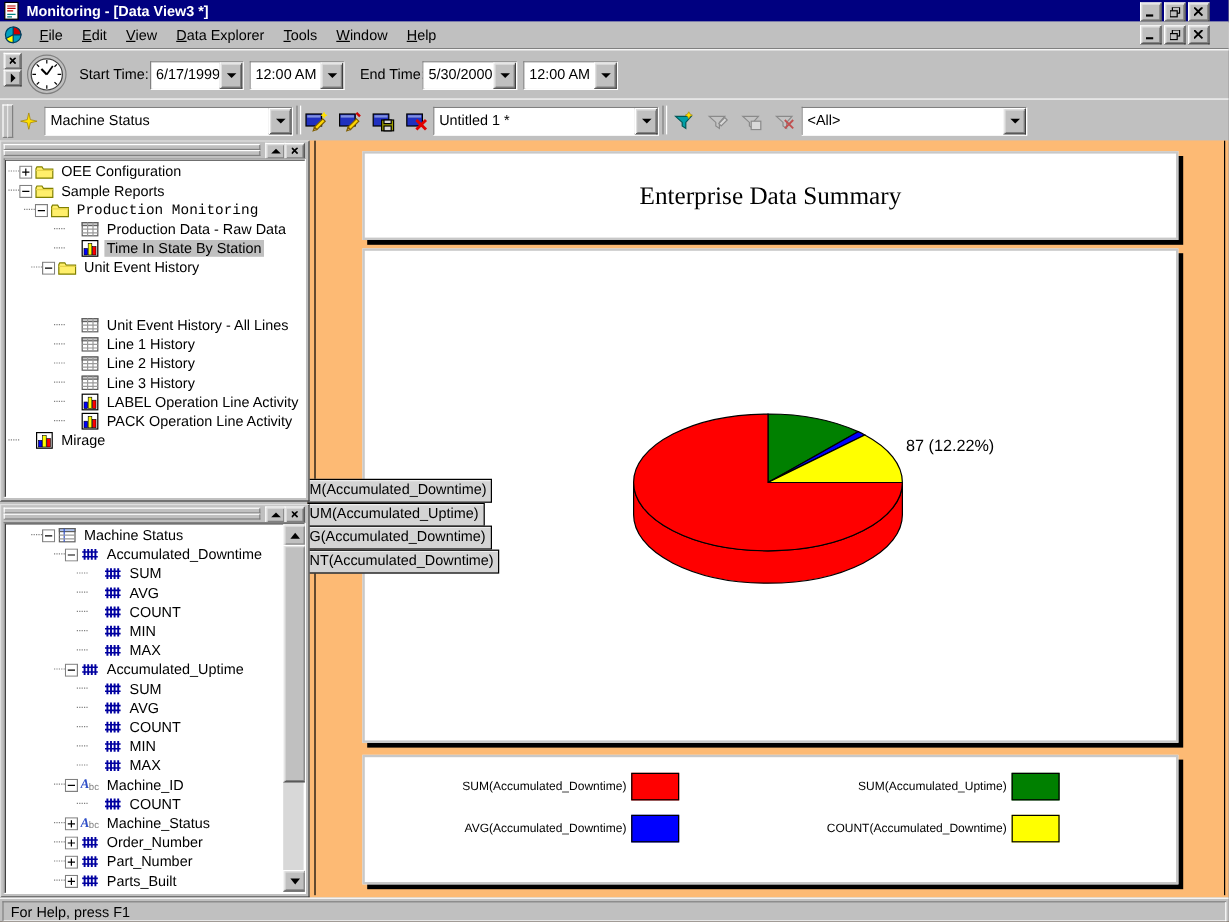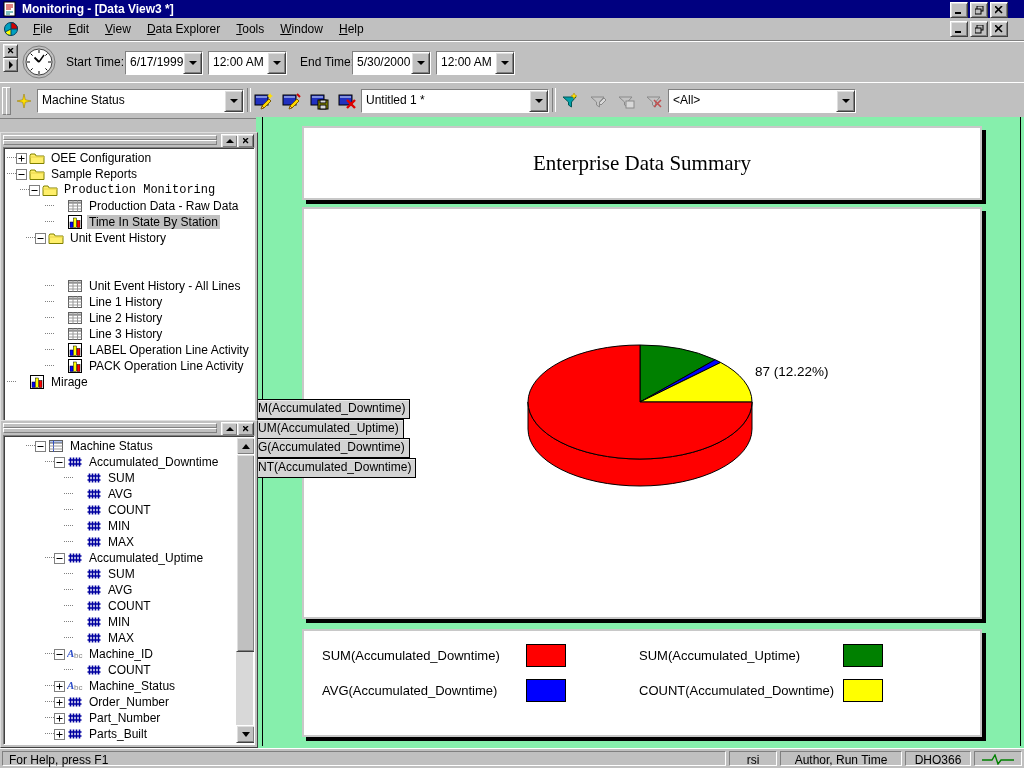--- a/index.html
+++ b/index.html
@@ -27,31 +27,31 @@
   .combo{position:absolute;height:22px;display:flex;background:#fff;}
   .combo .ctext{flex:1;padding:3px 2px 0 4px;white-space:nowrap;overflow:hidden;background:#fff;}
   .combo .cbtn{width:17px;display:flex;align-items:center;justify-content:center;}
   .darr{width:0;height:0;border:4px solid transparent;border-top:4px solid #000;margin-top:4px;}
   .uarr{width:0;height:0;border:4px solid transparent;border-bottom:4px solid #000;margin-bottom:4px;}
   .grip{position:absolute;top:4px;width:3px;height:26px;border:1px solid;border-color:#fff #808080 #808080 #fff;}
   .tbtn{position:absolute;display:flex;align-items:center;justify-content:center;}
   .vsep{position:absolute;top:5px;width:2px;height:24px;border-left:1px solid #808080;border-right:1px solid #fff;}
   
   #workspace{position:absolute;left:0;top:117px;width:1024px;height:631px;}
-  #main{position:absolute;left:256px;top:0;width:768px;height:631px;background:#86efac;overflow:hidden;}
+  #main{position:absolute;left:256px;top:0;width:768px;height:631px;background:#fdba74;overflow:hidden;}
   .pageline{position:absolute;top:0;bottom:2px;width:1px;background:#000;}
   .rbox{position:absolute;left:46px;width:676px;background:#fff;border:2px solid #c8c8c8;box-shadow:4px 4px 0 0 #000;}
   #report-title{display:flex;align-items:center;justify-content:center;height:100%;
     font-family:"Liberation Serif","DejaVu Serif",serif;font-size:21px;}
   #pie-svg{position:absolute;left:0;top:0;pointer-events:none;}
   #pie-svg [data-interactable="true"]{pointer-events:auto;}
   .fieldtag{position:absolute;left:0;height:17px;background:#d4d4d4;border:1px solid #000;
     padding:1px 4px 0 1px;white-space:nowrap;box-shadow:inset 1px 1px 0 #eee;}
   .legend-item{position:absolute;display:flex;align-items:center;}
-  .legend-item .ltext{width:200px;text-align:left;margin-right:4px;font-size:13px;white-space:nowrap;}
+  .legend-item .ltext{width:200px;text-align:right;margin-right:4px;font-size:10px;white-space:nowrap;}
   .swatch{width:38px;height:21px;border:1px solid #000;}
   
   .lpanel{position:absolute;left:0;width:256px;background:#c0c0c0;border:1px solid;border-color:#dfdfdf #404040 #404040 #dfdfdf;}
   .phead{position:relative;height:14px;}
   .ridge{position:absolute;left:2px;right:40px;height:3px;border:1px solid;border-color:#fff #808080 #808080 #fff;}
   .pbtn{position:absolute;width:15px;height:12px;top:1px;display:flex;align-items:center;justify-content:center;font-size:9px;font-weight:bold;line-height:1;}
   .treearea{position:absolute;left:2px;right:2px;bottom:2px;background:#fff;border:1px solid;border-color:#808080 #fff #fff #808080;box-shadow:inset 1px 1px 0 #404040;overflow:hidden;padding-top:2px;}
   .trow{height:16px;display:flex;align-items:center;white-space:nowrap;}
   .stub{width:9px;height:1px;border-top:1px dotted #808080;}
   .expander{width:11px;height:11px;flex:0 0 11px;margin-right:2px;}
@@ -59,21 +59,21 @@
   .ticon{width:16px;height:16px;flex:0 0 16px;margin-right:4px;}
   .tlab{padding:0 2px;}
   .tlab.sel{background:#c0c0c0;}
   
   .vscroll{position:absolute;top:1px;right:1px;bottom:1px;width:17px;background:#d8d8d8;}
   .sbtn{position:absolute;left:0;width:17px;height:16px;display:flex;align-items:center;justify-content:center;}
   .sthumb{position:absolute;left:0;width:17px;}
   .tri-u{width:0;height:0;border:4px solid transparent;border-bottom:5px solid #000;margin-bottom:4px;}
   .tri-d{width:0;height:0;border:4px solid transparent;border-top:5px solid #000;margin-top:4px;}
   
-  #statusbar{position:absolute;left:0;top:748px;width:100%;height:20px;background:#c0c0c0;display:flex;align-items:stretch;padding:2px 2px 2px 2px;box-sizing:border-box;gap:3px;border-top:1px solid #fff;}
+  #statusbar{position:absolute;left:0;top:748px;width:100%;height:20px;background:#c0c0c0;display:flex;align-items:stretch;padding:2px 2px 2px 2px;box-sizing:border-box;gap:3px;border-top:1px solid #fff;flex-direction:column;}
   .spanel{border:1px solid;border-color:#808080 #fff #fff #808080;padding:1px 6px 0 6px;white-space:nowrap;}
   #sb-msg{flex:1;}
   .spanel.ctr{text-align:center;}
 </style>
 </head>
 <body>
 
 <div id="screen" data-interactable="false">
 
   <div id="titlebar" data-interactable="true">
@@ -316,21 +316,21 @@
               <span class="swatch" data-interactable="false" style="background: rgb(0, 0, 255);"></span>
             </div>
             <div class="legend-item" data-interactable="false" style="left: 335px; top: 48px;">
               <span class="ltext" data-interactable="false">COUNT(Accumulated_Downtime)</span>
               <span class="swatch" data-interactable="false" style="background: rgb(255, 255, 0);"></span>
             </div>
           </div>
       </div>
     </div>
 
-    <div class="lpanel" style="top:15px;height:299px" data-interactable="false">
+    <div class="lpanel" style="top:0;height:299px" data-interactable="false">
       <div class="phead" data-interactable="true">
         <div class="ridge" style="top:2px"></div>
           <div class="ridge" style="top:7px"></div>
         <div class="pbtn raised" style="right:19px" data-interactable="true">
             <span class="uarr" style="border-bottom-color:#000"></span>
           </div>
         <div class="pbtn raised" style="right:3px" data-interactable="true">
             <svg width="6" height="6">
               <path d="M0 0 L5 5 M5 0 L0 5" stroke="#000" stroke-width="1.4"></path>
             </svg>

